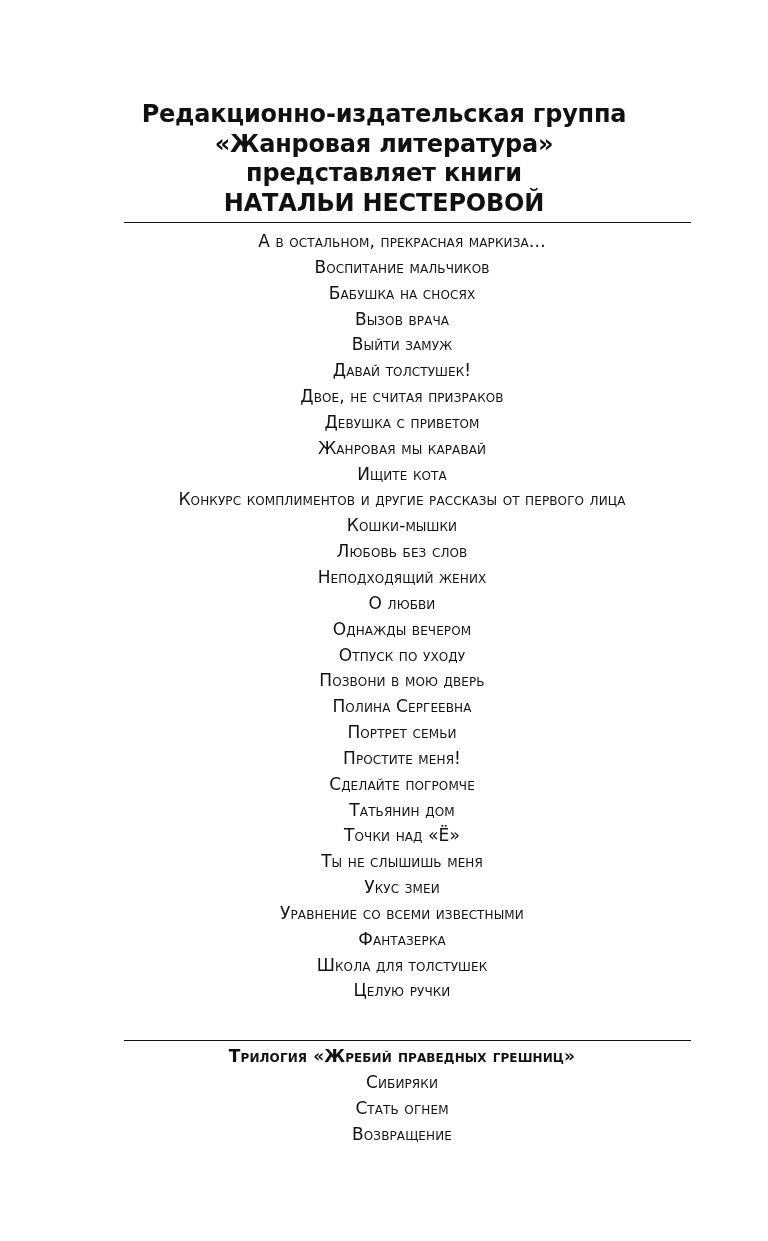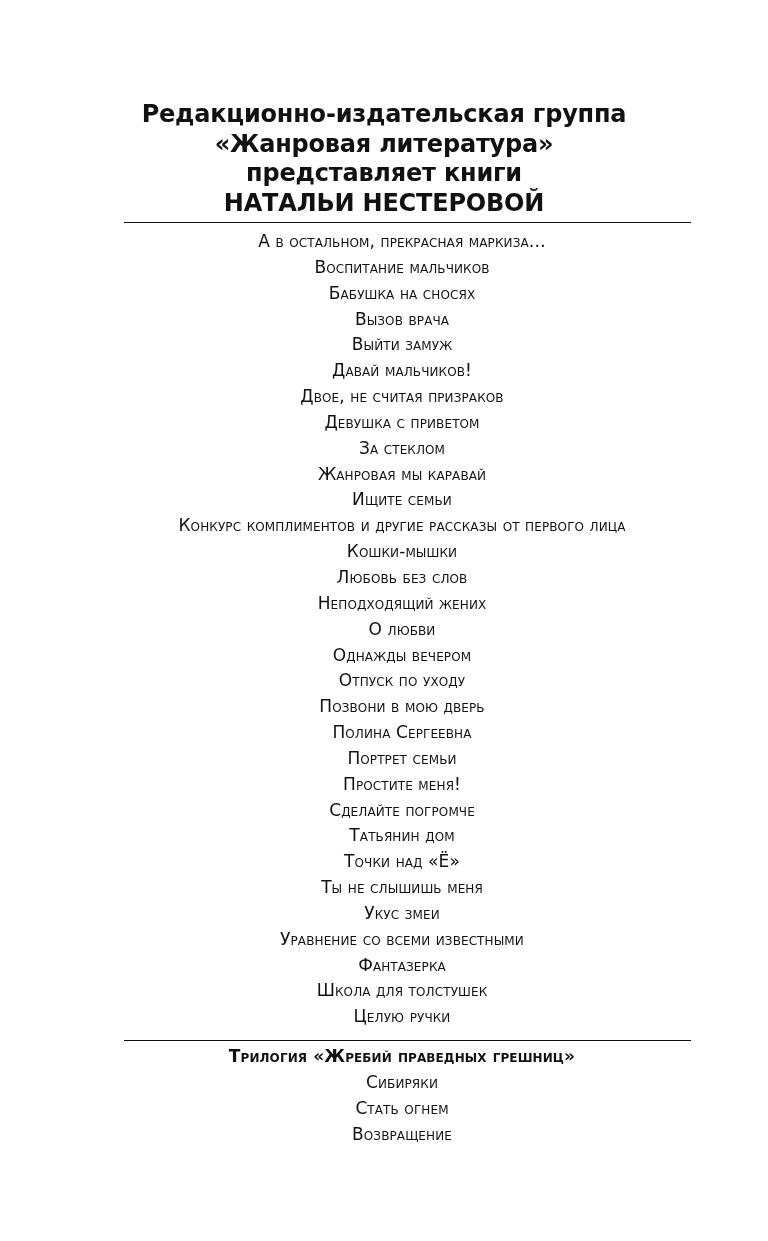--- a/index.html
+++ b/index.html
@@ -31,26 +31,25 @@
 </div>
 
 <div class="rule" style="top:222px;"></div>
 
 <div class="list" style="top:229px;">
   <div class="item">А в остальном, прекрасная маркиза…</div>
   <div class="item">Воспитание мальчиков</div>
   <div class="item">Бабушка на сносях</div>
   <div class="item">Вызов врача</div>
   <div class="item">Выйти замуж</div>
-  <div class="item">Давай мальчиков!</div>
+  <div class="item">Давай толстушек!</div>
   <div class="item">Двое, не считая призраков</div>
   <div class="item">Девушка с приветом</div>
-  <div class="item">За стеклом</div>
   <div class="item">Жанровая мы каравай</div>
-  <div class="item">Ищите семьи</div>
+  <div class="item">Ищите кота</div>
   <div class="item">Конкурс комплиментов и другие рассказы от первого лица</div>
   <div class="item">Кошки-мышки</div>
   <div class="item">Любовь без слов</div>
   <div class="item">Неподходящий жених</div>
   <div class="item">О любви</div>
   <div class="item">Однажды вечером</div>
   <div class="item">Отпуск по уходу</div>
   <div class="item">Позвони в мою дверь</div>
   <div class="item">Полина Сергеевна</div>
   <div class="item">Портрет семьи</div>

